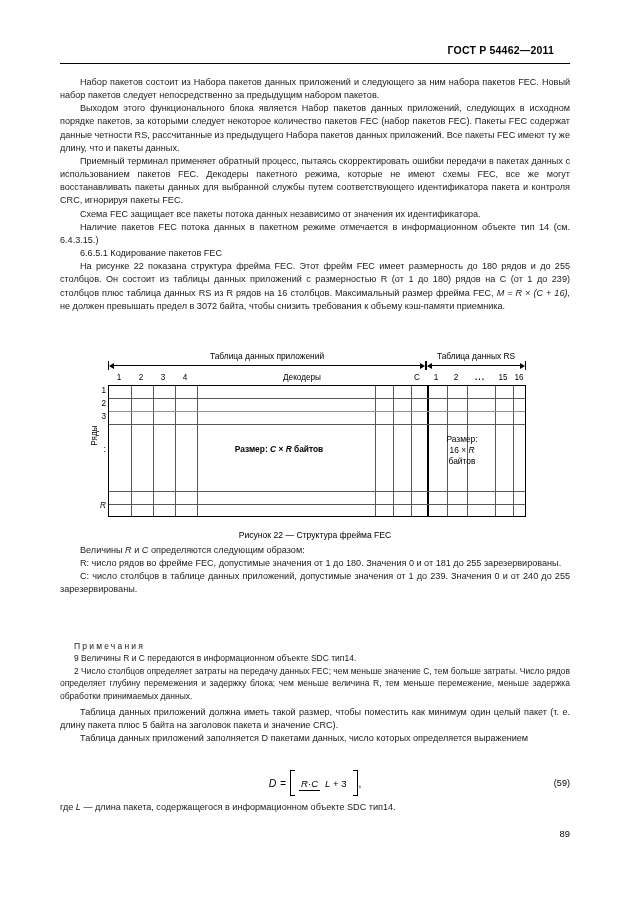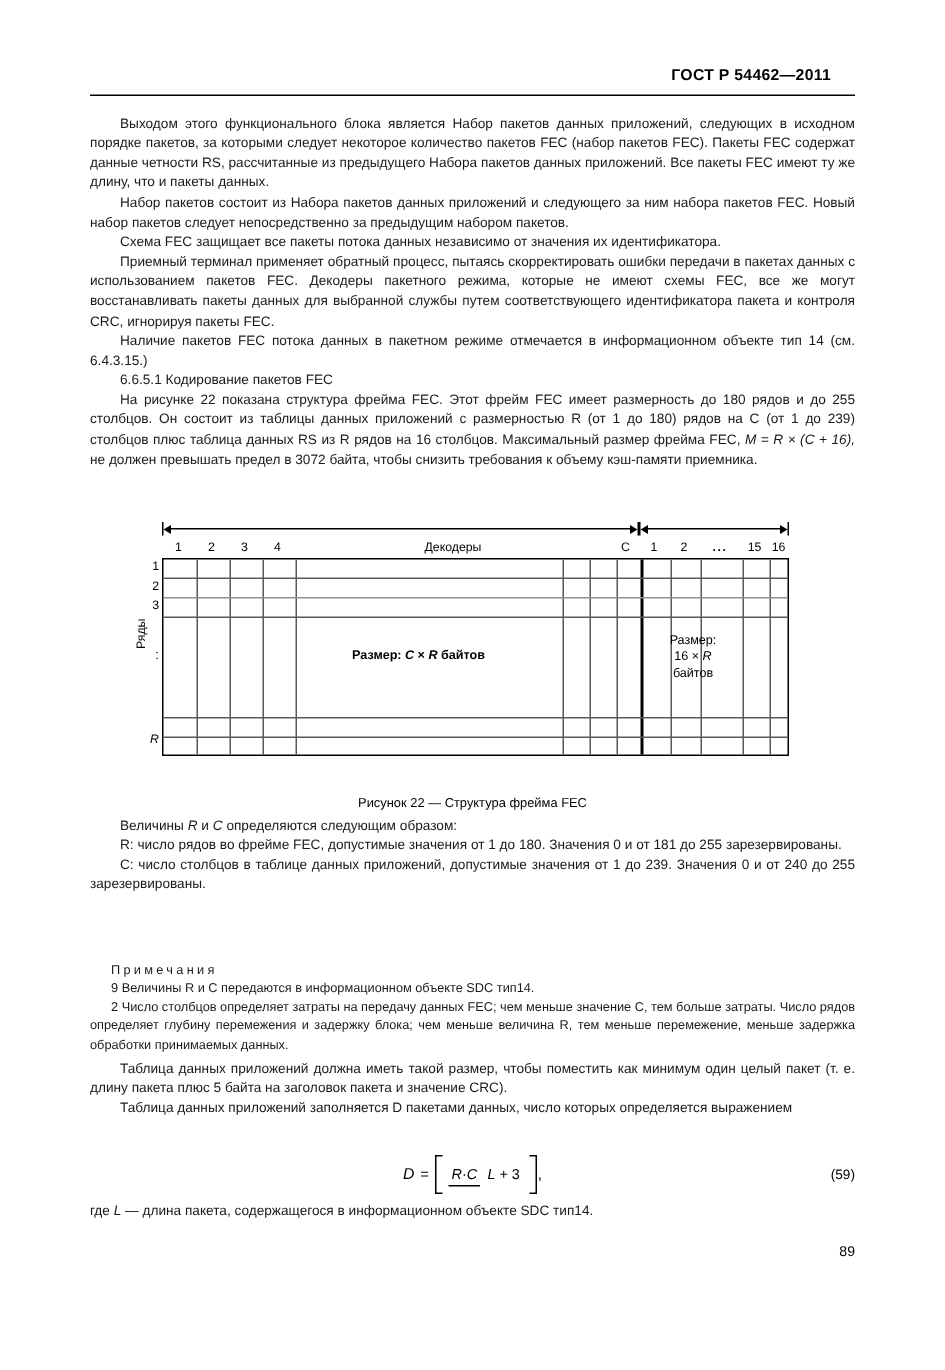--- a/index.html
+++ b/index.html
@@ -334,31 +334,35 @@
 </style>
 </head>
 <body>
 
 <div class="page">
 
   <div class="header">ГОСТ Р 54462—2011</div>
   <div class="header-rule"></div>
 
   <div class="body-text">
+    <p>Набор пакетов состоит из Набора пакетов данных приложений и следующего за ним набора пакетов FEC. Новый набор пакетов следует непосредственно за предыдущим набором пакетов.</p>
     <p>Выходом этого функционального блока является Набор пакетов данных приложений, следующих в исходном порядке пакетов, за которыми следует некоторое количество пакетов FEC (набор пакетов FEC). Пакеты FEC содержат данные четности RS, рассчитанные из предыдущего Набора пакетов данных приложений. Все пакеты FEC имеют ту же длину, что и пакеты данных.</p>
-    <p>Набор пакетов состоит из Набора пакетов данных приложений и следующего за ним набора пакетов FEC. Новый набор пакетов следует непосредственно за предыдущим набором пакетов.</p>
+    <p>Приемный терминал применяет обратный процесс, пытаясь скорректировать ошибки передачи в пакетах данных с использованием пакетов FEC. Декодеры пакетного режима, которые не имеют схемы FEC, все же могут восстанавливать пакеты данных для выбранной службы путем соответствующего идентификатора пакета и контроля CRC, игнорируя пакеты FEC.</p>
     <p>Схема FEC защищает все пакеты потока данных независимо от значения их идентификатора.</p>
-    <p>Приемный терминал применяет обратный процесс, пытаясь скорректировать ошибки передачи в пакетах данных с использованием пакетов FEC. Декодеры пакетного режима, которые не имеют схемы FEC, все же могут восстанавливать пакеты данных для выбранной службы путем соответствующего идентификатора пакета и контроля CRC, игнорируя пакеты FEC.</p>
     <p>Наличие пакетов FEC потока данных в пакетном режиме отмечается в информационном объекте тип 14 (см. 6.4.3.15.)</p>
     <p>6.6.5.1 Кодирование пакетов FEC</p>
     <p><span>На рисунке 22 показана структура фрейма FEC. Этот фрейм FEC имеет размерность до 180 рядов и до 255 столбцов. Он состоит из таблицы данных приложений с размерностью R (от 1 до 180) рядов на С (от 1 до 239) столбцов плюс таблица данных RS из R рядов на 16 столбцов. Максимальный размер фрейма FEC, </span><span class="it">M = R × (C + 16),</span><span> не должен превышать предел в 3072 байта, чтобы снизить требования к объему кэш-памяти приемника.</span></p>
   </div>
 
   <div class="figure">
 
+    <div class="fig-toprow">
+      <div class="fig-title-seg seg-app">Таблица данных приложений</div>
+      <div class="fig-title-seg seg-rs">Таблица данных RS</div>
+    </div>
 
     <div class="rail-row">
       <div class="rail rail-app">
         <div class="tickL"></div>
         <div class="line"></div>
         <div class="arrL"></div>
         <div class="arrR"></div>
         <div class="tickR"></div>
       </div>
       <div class="rail rail-rs">

